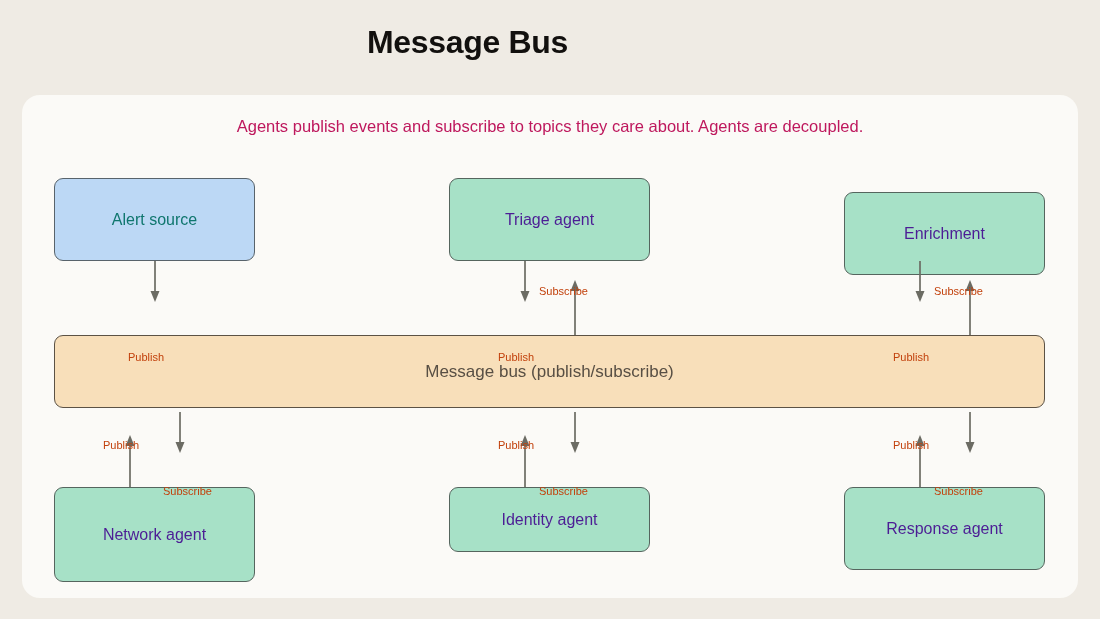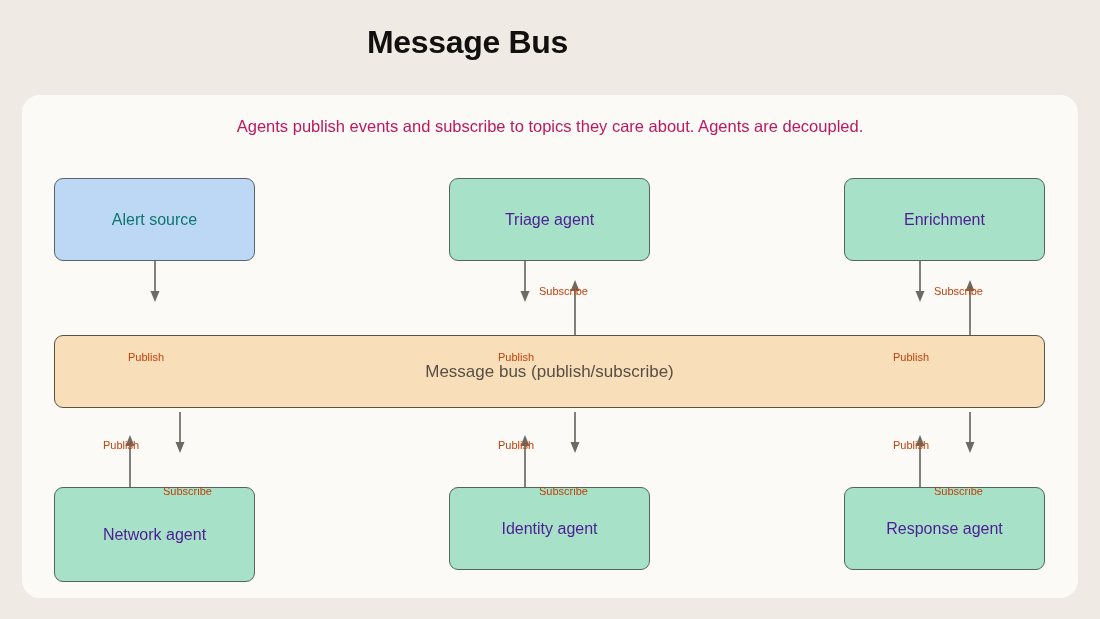--- a/index.html
+++ b/index.html
@@ -50,28 +50,28 @@
     font-size: 16px;
     color: #3f4a50;
   }
   .node.blue  { background: #bcd8f5; border-color: #58636b; color: #0f766e; }
   .node.green { background: #a7e1c7; border-color: #55655e; color: #4c1d95; }
   .node.bus   { background: #f8dfba; border-color: #5c5245; color: #584f44; font-size: 17px; }
 
   
   #node-alert-source { left: 32px;  top: 83px; width: 201px; height: 83px; }
   #node-triage-agent { left: 427px; top: 83px; width: 201px; height: 83px; }
-  #node-enrichment   { left: 822px; top: 83px; width: 201px; height: 83px; }
+  #node-enrichment   { left: 822px; top: 97px; width: 201px; height: 83px; }
 
   
   #node-message-bus  { left: 32px; top: 240px; width: 991px; height: 73px; }
 
   
   #node-network-agent  { left: 32px;  top: 392px; width: 201px; height: 95px; }
-  #node-identity-agent { left: 427px; top: 392px; width: 201px; height: 83px; }
+  #node-identity-agent { left: 427px; top: 392px; width: 201px; height: 65px; }
   #node-response-agent { left: 822px; top: 392px; width: 201px; height: 83px; }
 
   .conn { position: absolute; overflow: visible; }
   .conn line { stroke: #6b6b63; stroke-width: 1.7px; }
   .conn polygon { fill: #6b6b63; }
 
   .edge-label {
     position: absolute;
     font-size: 11px;
     color: #c2410c;

